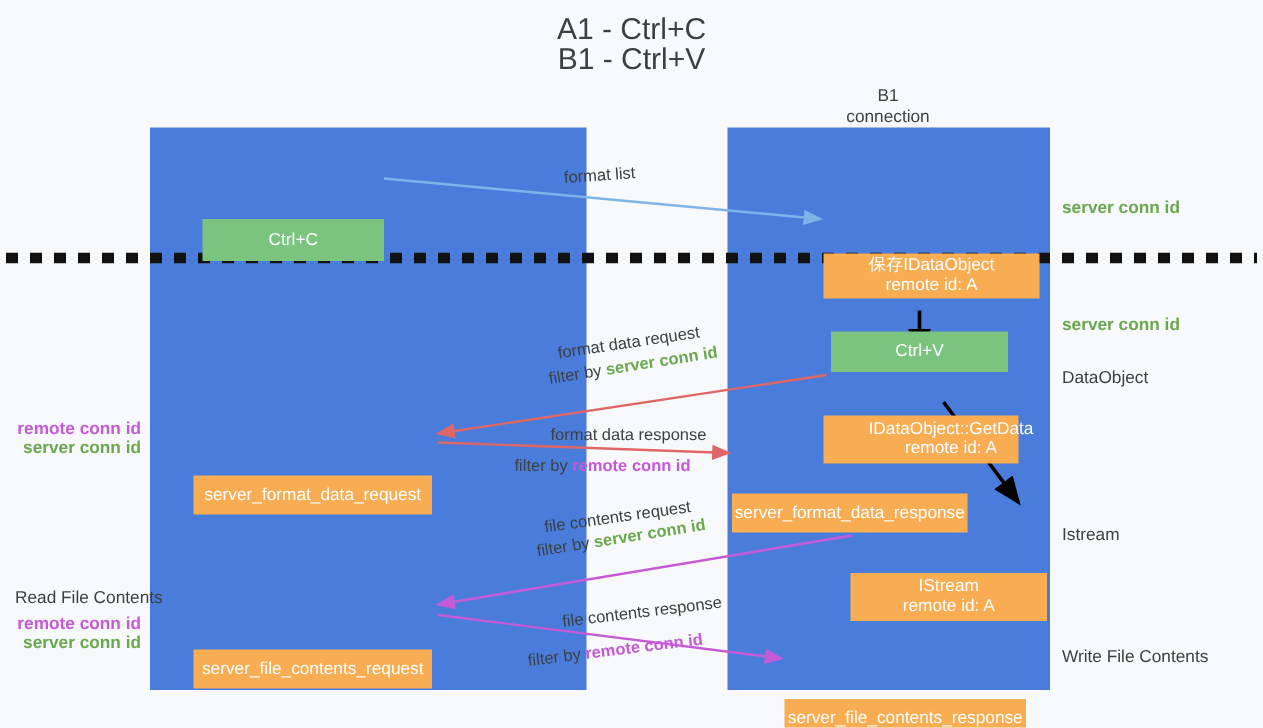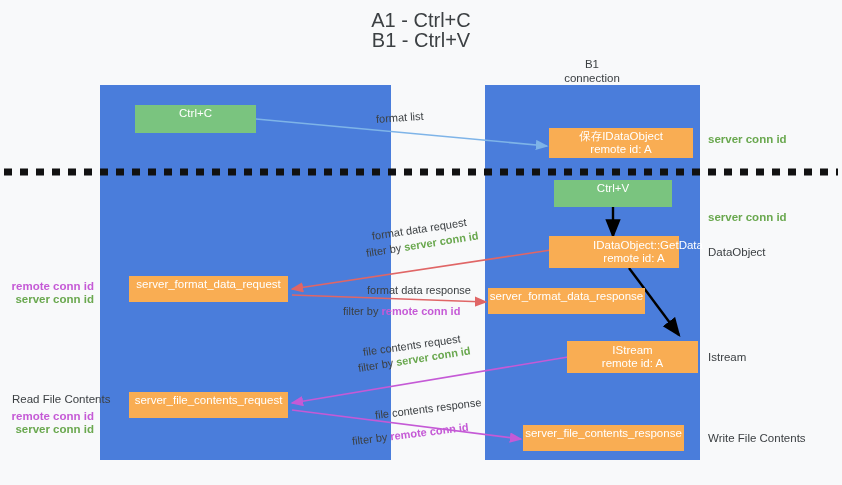--- a/index.html
+++ b/index.html
@@ -22,23 +22,24 @@
   }
   .lane-title .big{display:block;}
 
   .page-title{
     position:absolute;left:0;top:10px;width:842px;text-align:center;
     color:#3c4043;font-size:20px;line-height:20px;
   }
 
   .node{
     position:absolute;box-sizing:border-box;
-    display:flex;justify-content:center;
+    display:flex;align-items:center;justify-content:center;
     text-align:center;color:#ffffff;font-size:11.5px;line-height:13px;
     padding:2px 4px;
+    margin-top:41px;
   }
   .node.green{background:#7ac47f;}
   .node.orange{background:#f9ad53;}
   .node .l2{display:block;}
 
   .side-label{
     position:absolute;font-size:11.5px;line-height:14px;color:#3c4043;
     white-space:nowrap;
   }
   .side-label.green-txt{color:#6aa84f;font-weight:bold;}
@@ -157,21 +158,21 @@
 
   <div class="side-label green-txt" style="left:708px;top:132px;">server conn id</div>
   <div class="side-label green-txt" style="left:708px;top:210px;">server conn id</div>
   <div class="side-label" style="left:708px;top:245px;">DataObject</div>
   <div class="side-label" style="left:708px;top:350px;">Istream</div>
   <div class="side-label" style="left:708px;top:431px;">Write File Contents</div>
 
   <div class="side-label purple-txt rt" style="left:8px;top:279px;width:86px;">remote conn id</div>
   <div class="side-label green-txt rt" style="left:8px;top:292px;width:86px;">server conn id</div>
 
-  <div class="side-label rt" style="left:12px;top:392px;width:94px;">Read File Contents</div>
+  <div class="side-label rt" style="left:0px;top:392px;width:94px;padding-left:10px;">Read File Contents</div>
   <div class="side-label purple-txt rt" style="left:8px;top:409px;width:86px;">remote conn id</div>
   <div class="side-label green-txt rt" style="left:8px;top:422px;width:86px;">server conn id</div>
 
   <div class="edge-label rot-c" style="left:376px;top:112px;">format list</div>
 
   <div class="edge-label rot-a" style="left:372px;top:229px;">format data request</div>
   <div class="edge-label rot-b" style="left:366px;top:246px;">
     <span>filter by </span><span class="g">server conn id</span>
   </div>
 

